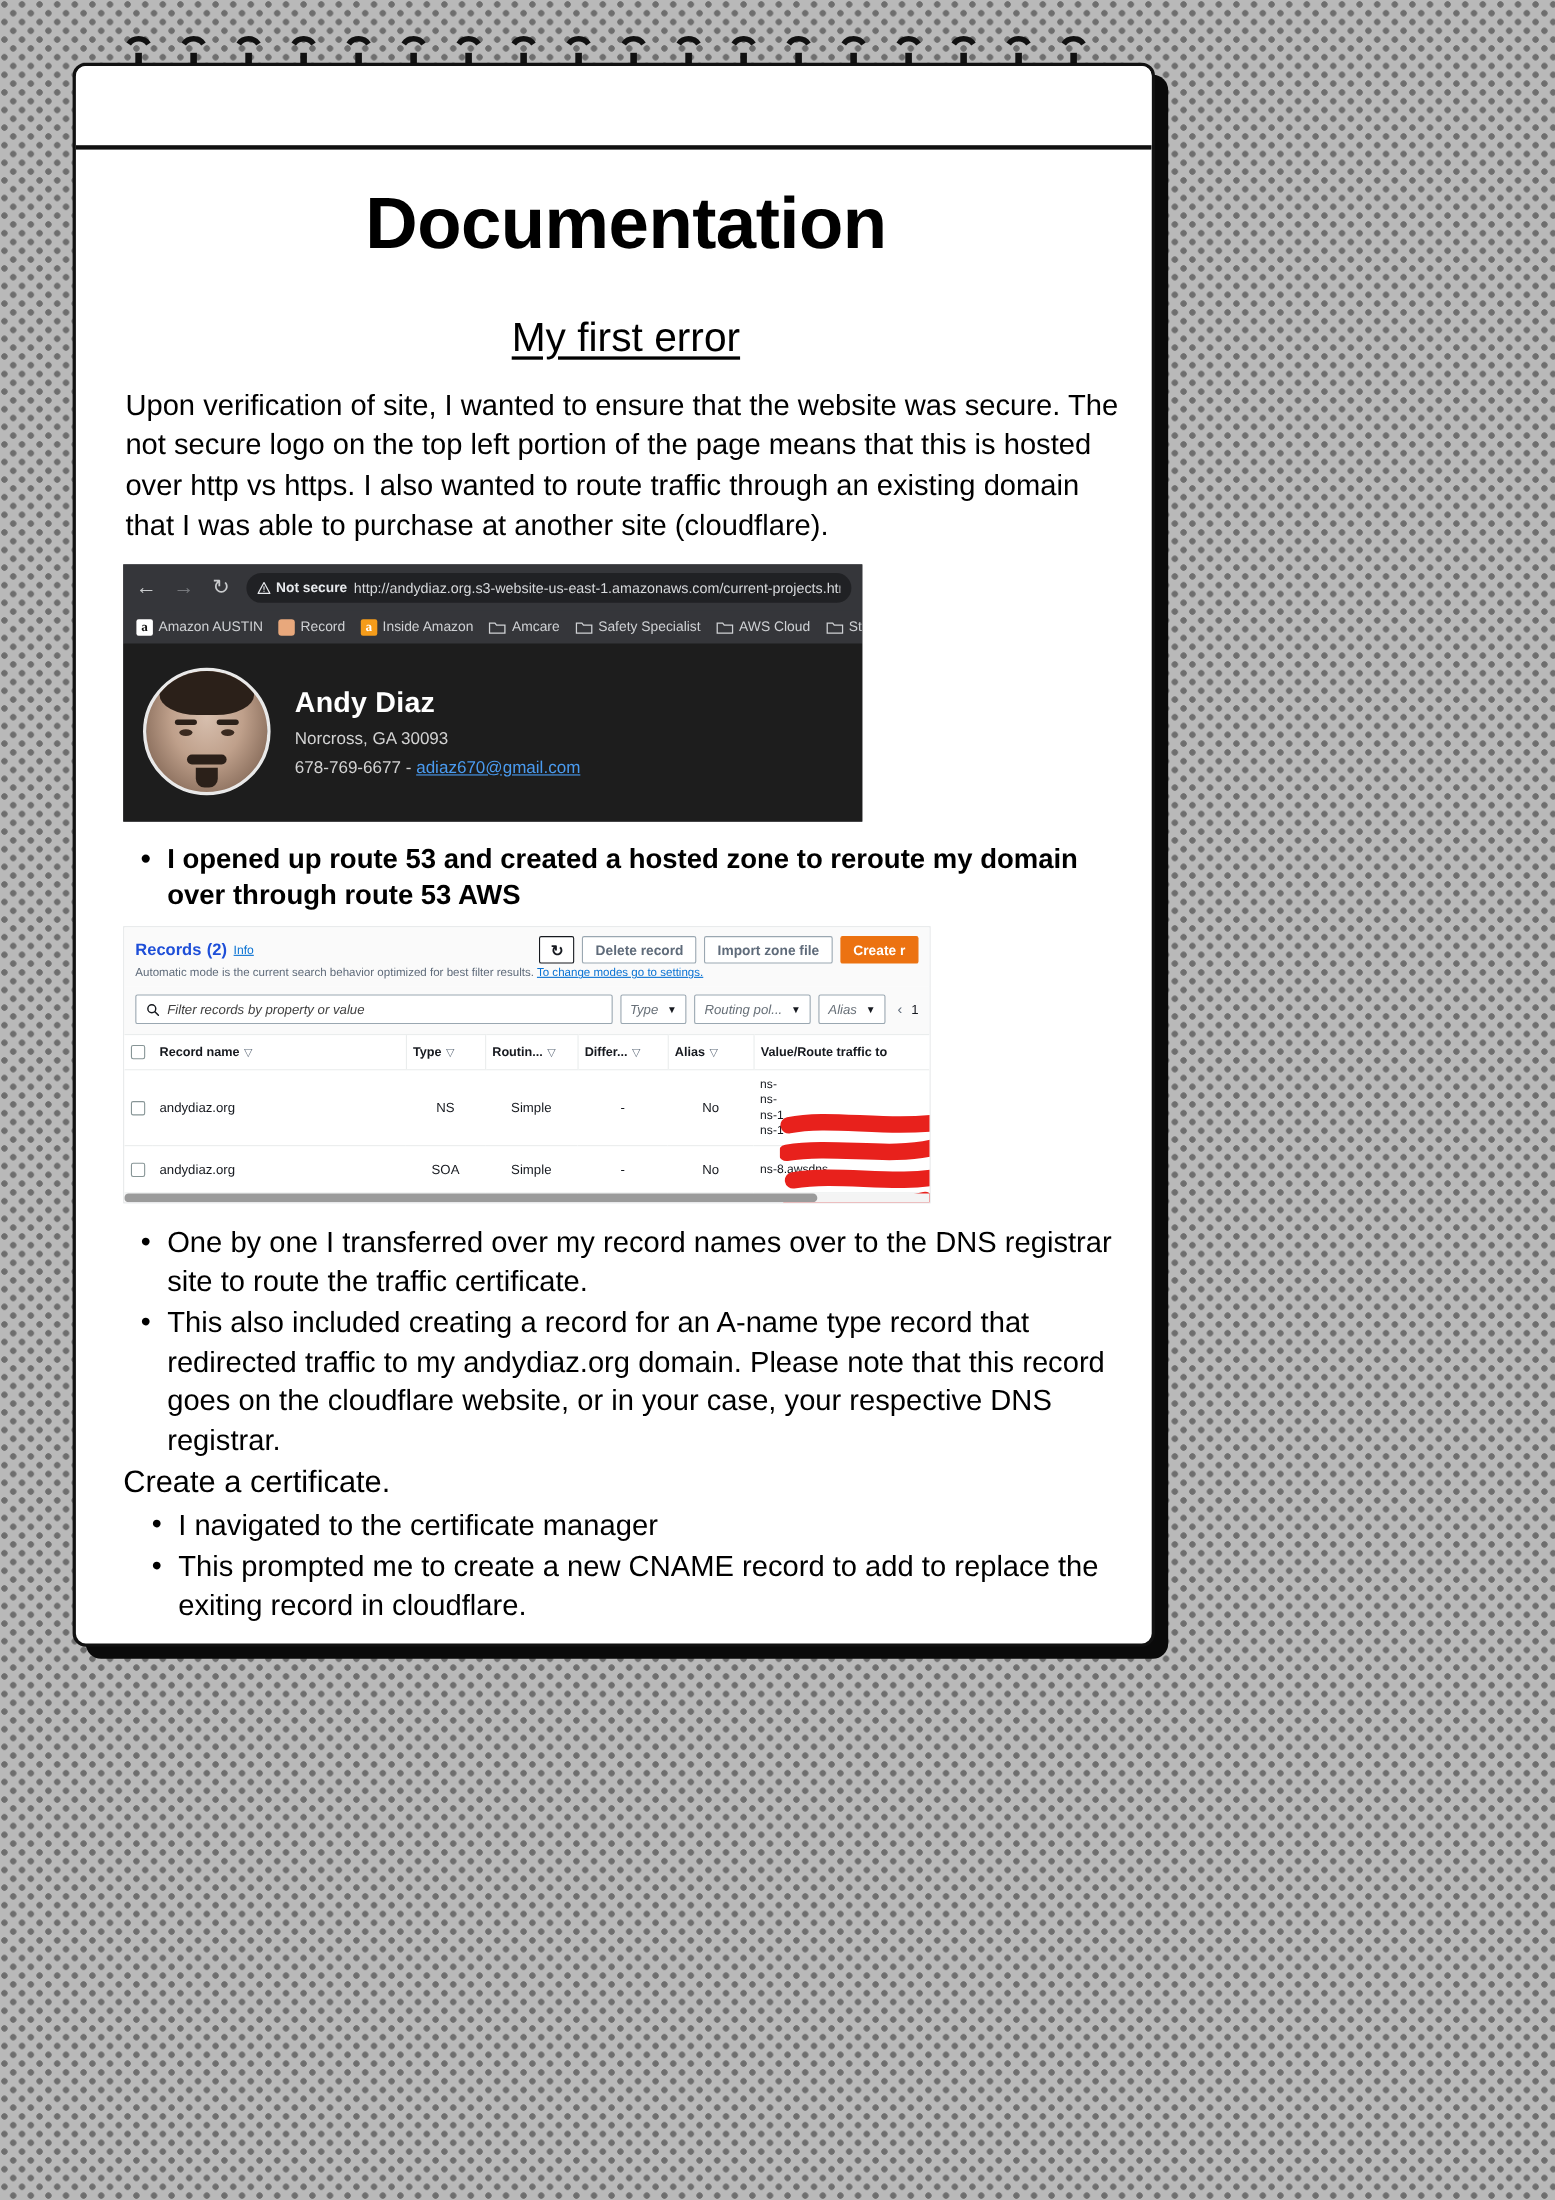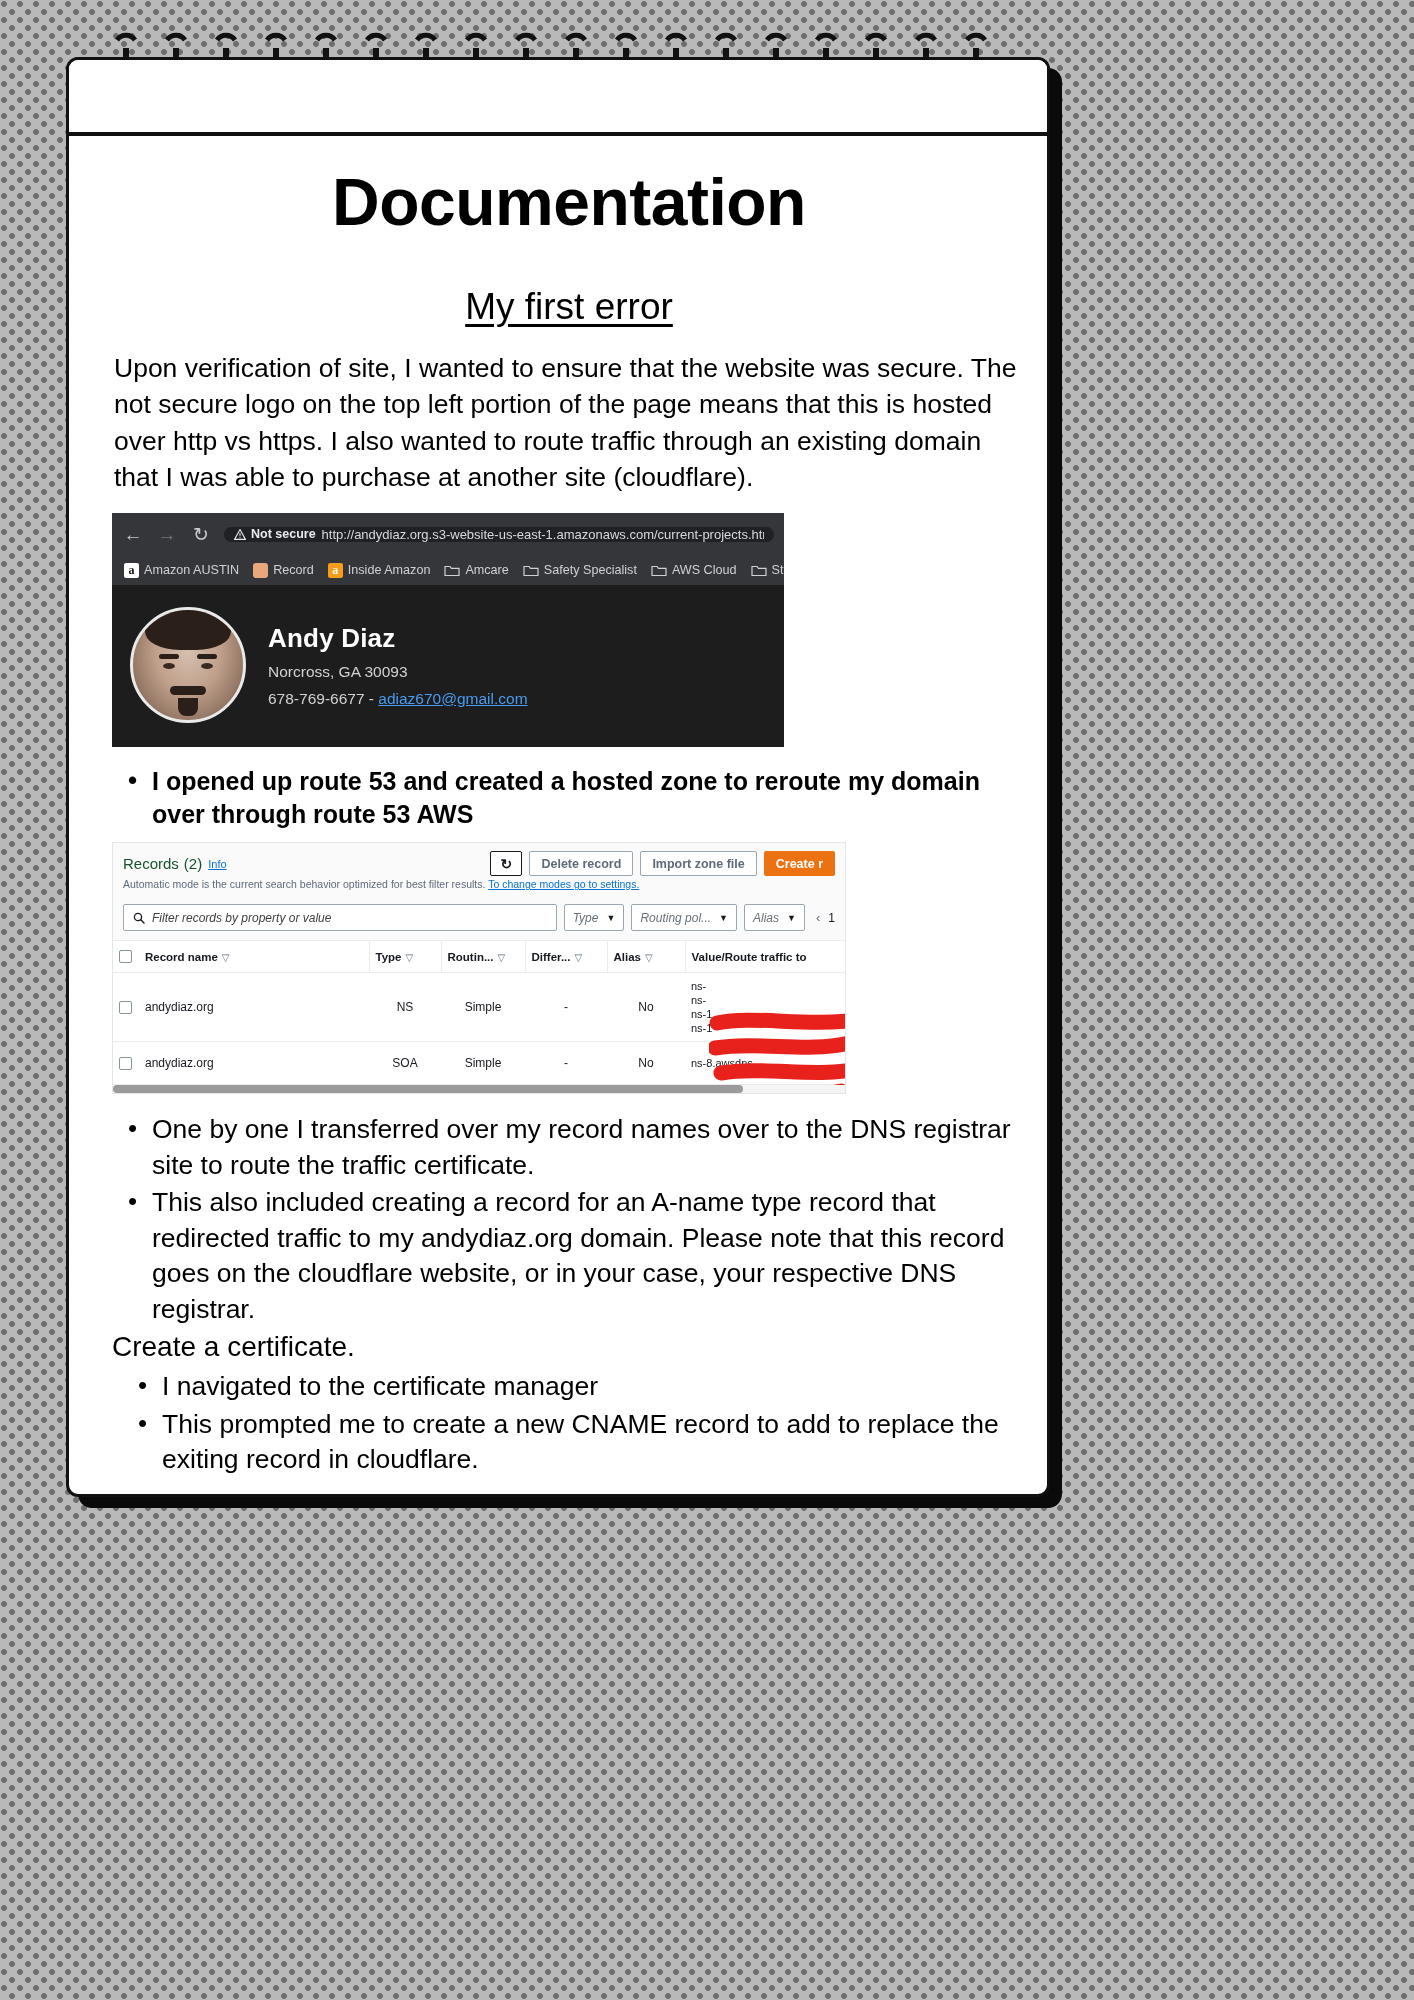--- a/index.html
+++ b/index.html
@@ -96,21 +96,21 @@
   .nav-ico {
     color: #c9cbcd;
     font-size: 19px;
     width: 22px;
     text-align: center;
     line-height: 1;
   }
   .nav-ico.dim { color: #76787c; }
   .omnibox {
     flex: 1;
-    height: 15px;
+    height: 27px;
     background: #202124;
     border-radius: 14px;
     display: flex;
     align-items: center;
     padding: 0 10px;
     gap: 6px;
     overflow: hidden;
   }
   .notsecure {
     display: flex; align-items: center; gap: 5px;
@@ -198,21 +198,21 @@
     border: 1px solid #e4e6e8;
     font-family: "Liberation Sans", sans-serif;
     overflow: hidden;
     position: relative;
   }
   .aws-head {
     display: flex; align-items: center;
     padding: 8px 10px 2px 10px;
     background: #fafafa;
   }
-  .aws-title { font-size: 15px; font-weight: 400; color: #14532d; }
+  .aws-title { font-size: 15px; font-weight: 700; color: #1d4ed8; }
   .aws-info { color: #0972d3; font-size: 11px; margin-left: 6px; text-decoration: underline; }
   .aws-head-actions { margin-left: auto; display: flex; align-items: center; gap: 7px; }
   .btn {
     height: 25px; padding: 0 11px;
     border: 1px solid #9aa7b1; border-radius: 2px;
     background: #fff; color: #5f6b7a;
     font-size: 12.5px; font-weight: 700;
     display: flex; align-items: center; justify-content: center;
     white-space: nowrap;
   }

